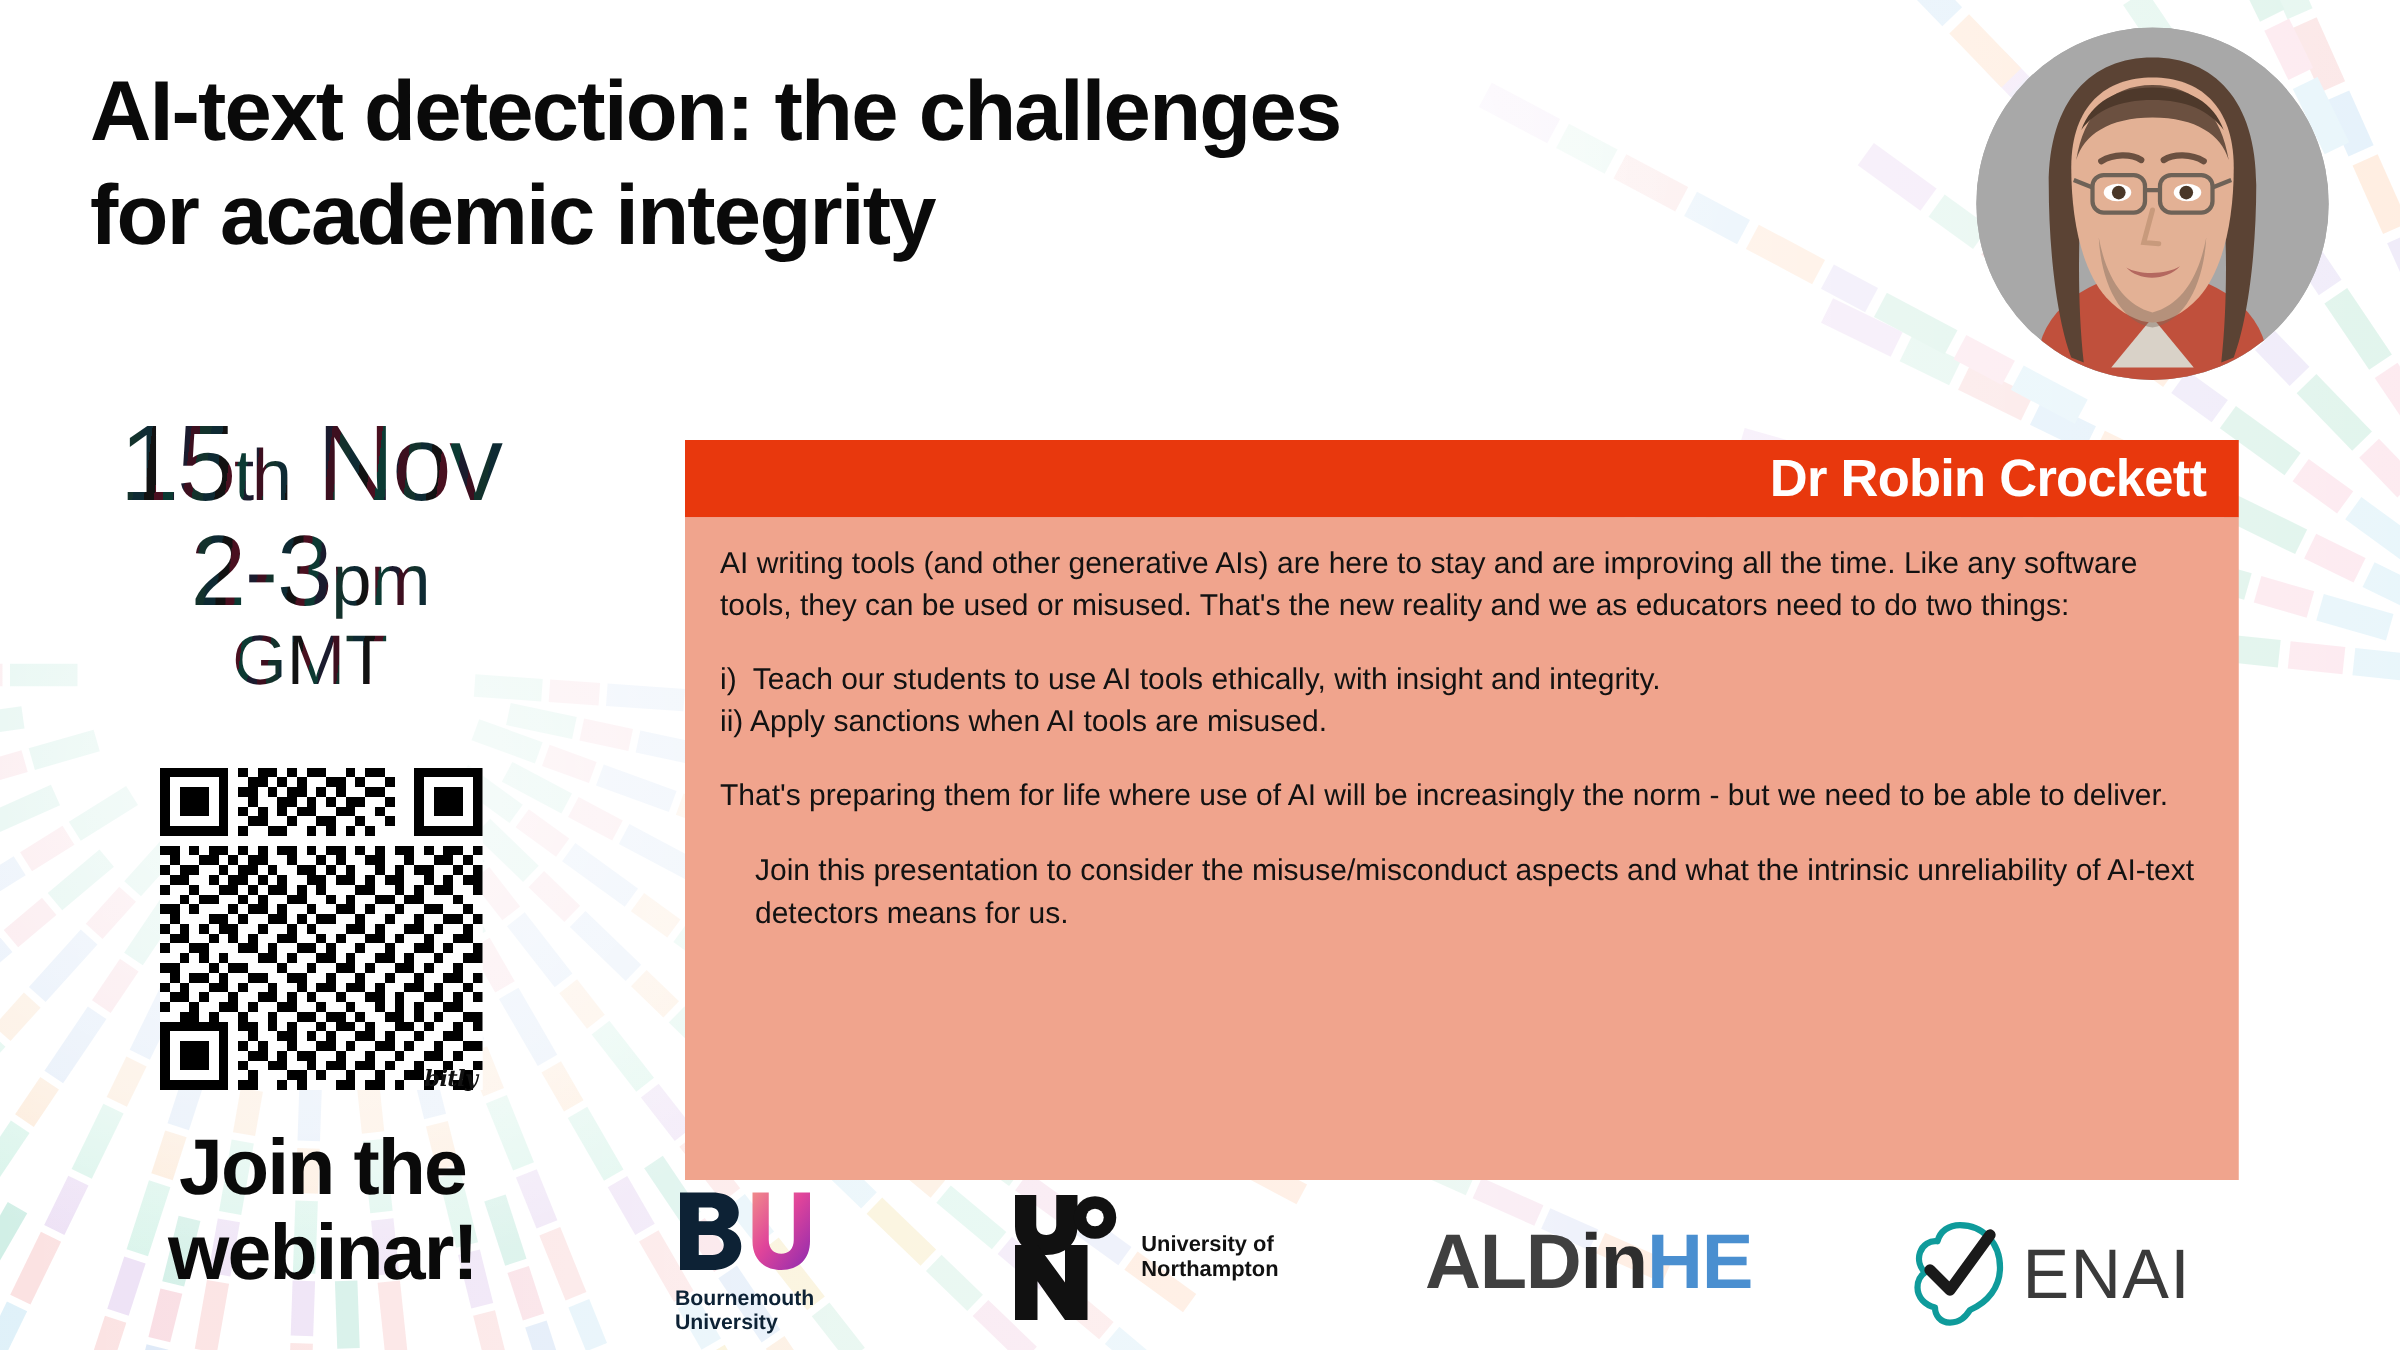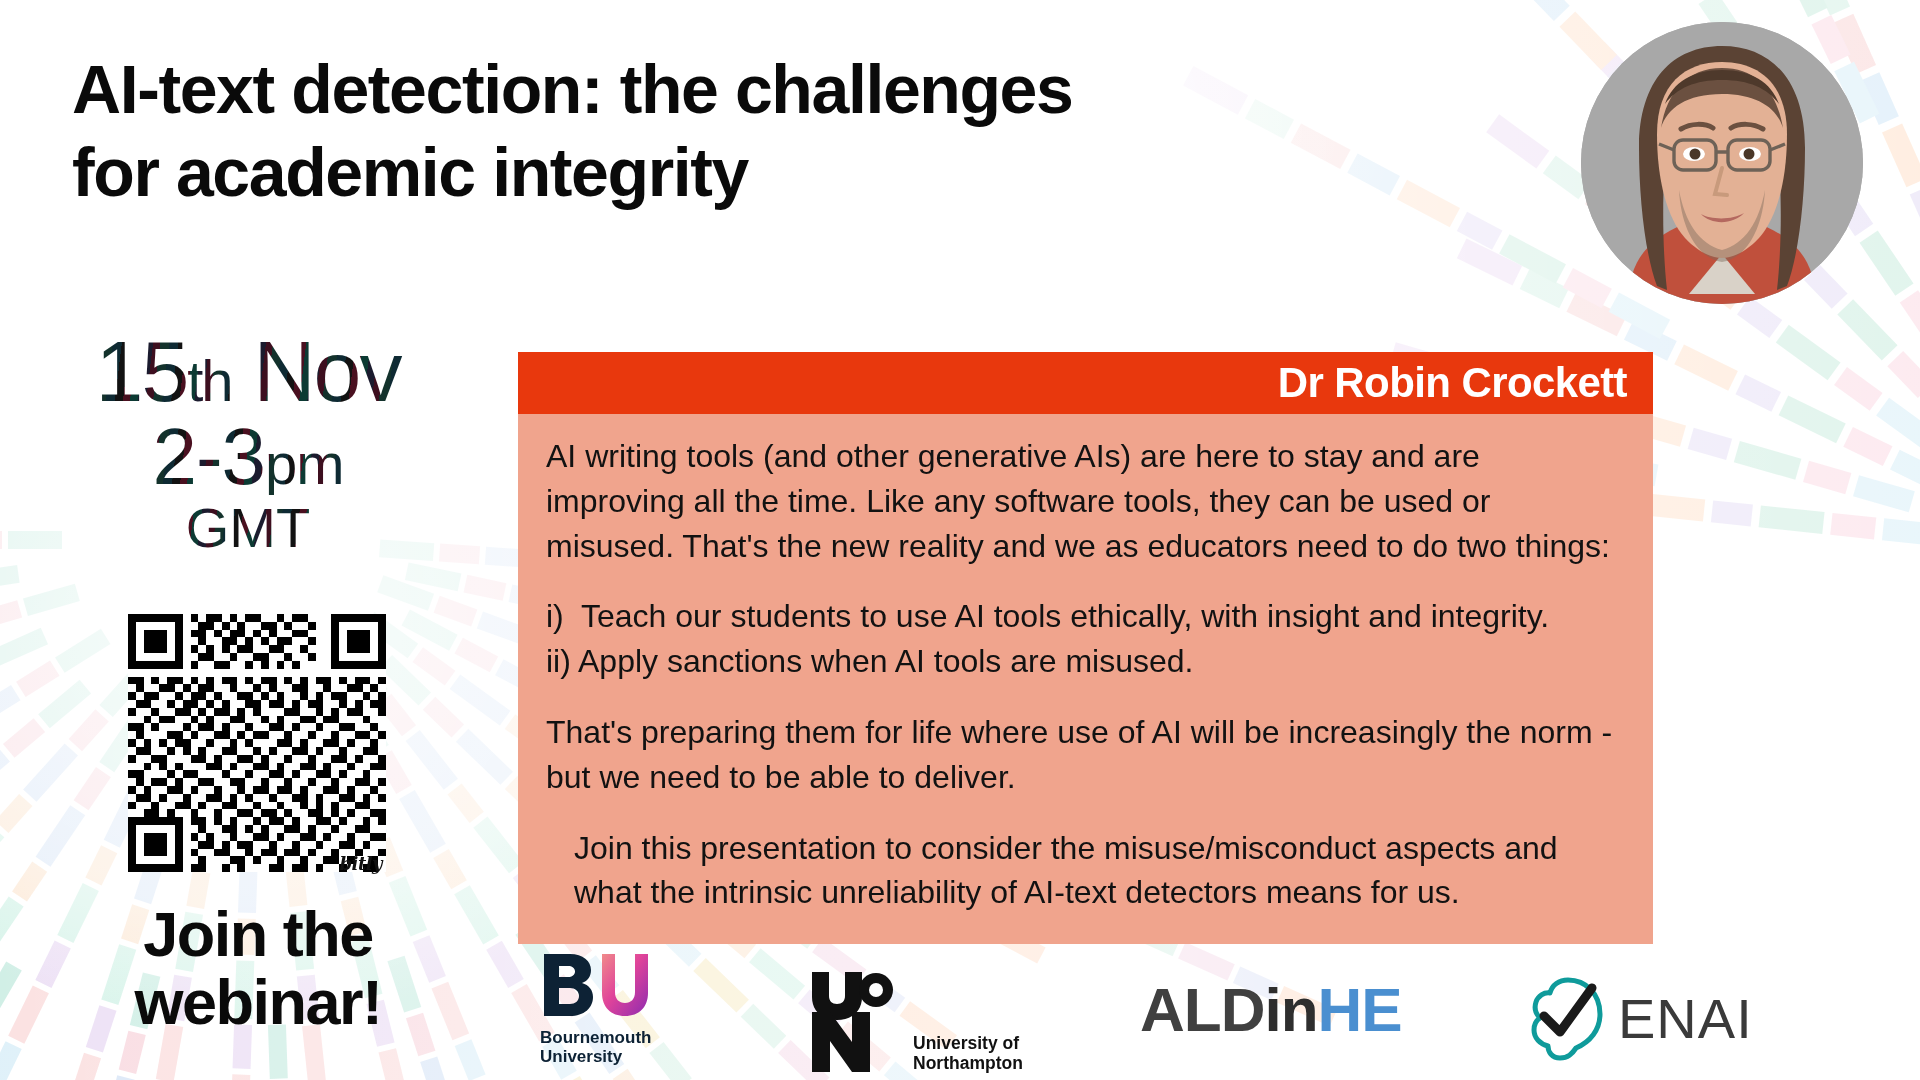--- a/index.html
+++ b/index.html
@@ -60,50 +60,50 @@
   }
 
   
   .join{
     position:absolute;left:58px;top:900px;width:400px;text-align:center;
     font-weight:800;font-size:63px;line-height:1.08;color:#0a0a0a;letter-spacing:-1.5px;
     white-space:pre-line;
   }
 
   
-  .panel{position:absolute;left:518px;top:352px;width:1135px;}
+  .panel{position:absolute;left:548px;top:352px;width:1243px;}
   .panel-header{
     height:62px;display:flex;align-items:center;justify-content:flex-end;
     padding-right:26px;box-sizing:border-box;
   }
   .panel-header .name{
     color:#ffffff;font-weight:800;font-size:42px;letter-spacing:-.6px;
     font-family:"Liberation Sans", sans-serif;
   }
   .panel-body{
     padding:20px 28px 26px 28px;box-sizing:border-box;
-    font-size:32px;line-height:1.40;color:#121212;
+    font-size:24px;line-height:1.40;color:#121212;
     font-family:"Liberation Sans", sans-serif;
     min-height:530px;
   }
   .panel-body p{margin:0 0 26px 0;white-space:pre-line;}
   .panel-body p:last-child{margin-bottom:0;margin-left:28px;}
   .panel-body .list{margin:0 0 26px 0;}
   .panel-body .list div{white-space:pre;}
 
   
   .logos{position:absolute;left:520px;top:952px;width:1380px;height:118px;}
   .logo{position:absolute;display:flex;align-items:center;}
 
   
   .bu{left:20px;top:0px;}
   .bu .txt{font-size:17px;font-weight:700;line-height:1.12;color:#0d2235;margin-top:6px;white-space:pre-line;}
 
   
-  .uon{left:288px;top:18px;display:flex;align-items:flex-end;gap:13px;}
+  .uon{left:288px;top:2px;display:flex;align-items:center;gap:13px;}
   .uon .txt{font-size:17.5px;font-weight:800;line-height:1.14;color:#111;white-space:pre-line;}
 
   
   .aldinhe{left:620px;top:22px;font-size:62px;font-weight:800;letter-spacing:-1px;}
   .aldinhe .a{color:#404040;}
   .aldinhe .b{color:#2e2e2e;}
   .aldinhe .c{color:#4a8fd0;}
 
   
   .enai{left:1000px;top:20px;display:flex;align-items:center;gap:6px;}

